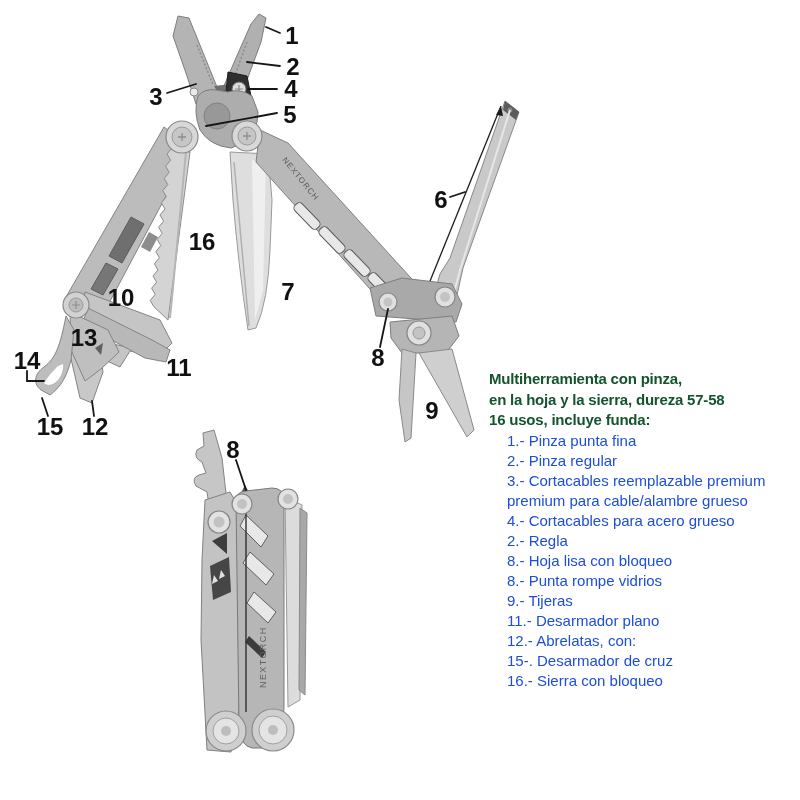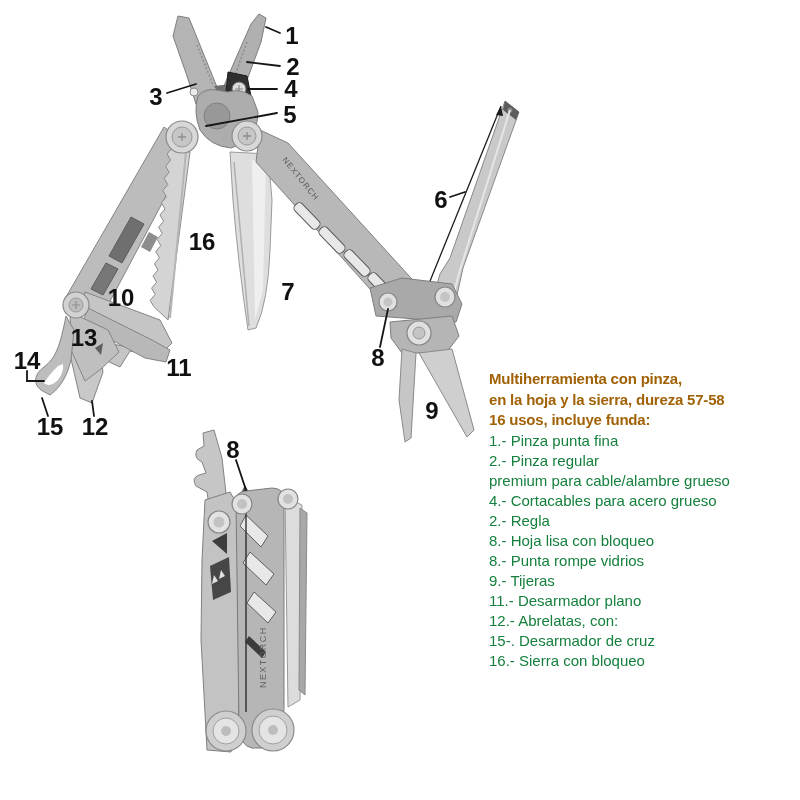--- a/index.html
+++ b/index.html
@@ -1,22 +1,22 @@
 <!DOCTYPE html>
 <html><head>
 <meta charset="utf-8">
 <style>
   html,body{margin:0;padding:0;background:#fff;}
   .canvas{position:relative;width:800px;height:800px;background:#ffffff;overflow:hidden;
           font-family:"Liberation Sans",sans-serif;}
   .art{position:absolute;left:0;top:0;}
   .desc{position:absolute;left:489px;top:369px;}
-  .desc-title div{font-weight:bold;font-size:15px;line-height:20.5px;color:#a16207;
+  .desc-title div{font-weight:bold;font-size:15px;line-height:20.5px;color:#14532d;
                   white-space:nowrap;letter-spacing:-0.2px;}
-  .desc-items div{font-size:15px;line-height:20px;color:#15803d;white-space:nowrap;}
+  .desc-items div{font-size:15px;line-height:20px;color:#1d4ed8;white-space:nowrap;margin-left:18px;}
   .callout{font-family:"Liberation Sans",sans-serif;font-weight:bold;font-size:24px;fill:#111;}
   .brand-open{font-family:"Liberation Sans",sans-serif;font-size:8px;fill:#5a5a5a;letter-spacing:1px;}
   .brand-closed{font-family:"Liberation Sans",sans-serif;font-size:9px;fill:#606060;letter-spacing:1.4px;}
   .lead{stroke:#161616;stroke-width:1.8;fill:none;stroke-linecap:round;}
   .measure{stroke:#1d1d1d;stroke-width:1.3;fill:none;}
 </style>
 </head>
 <body>
 
 <div class="canvas">
@@ -187,20 +187,21 @@
 
 <div class="desc">
   <div class="desc-title">
     <div>Multiherramienta con pinza,</div>
     <div>en la hoja y la sierra, dureza 57-58</div>
     <div>16 usos, incluye funda:</div>
   </div>
   <div class="desc-items">
     <div>1.- Pinza punta fina</div>
     <div>2.- Pinza regular</div>
+    <div>3.- Cortacables reemplazable premium</div>
     <div>premium para cable/alambre grueso</div>
     <div>4.- Cortacables para acero grueso</div>
     <div>2.- Regla</div>
     <div>8.- Hoja lisa con bloqueo</div>
     <div>8.- Punta rompe vidrios</div>
     <div>9.- Tijeras</div>
     <div>11.- Desarmador plano</div>
     <div>12.- Abrelatas, con:</div>
     <div>15-. Desarmador de cruz</div>
     <div>16.- Sierra con bloqueo</div>

